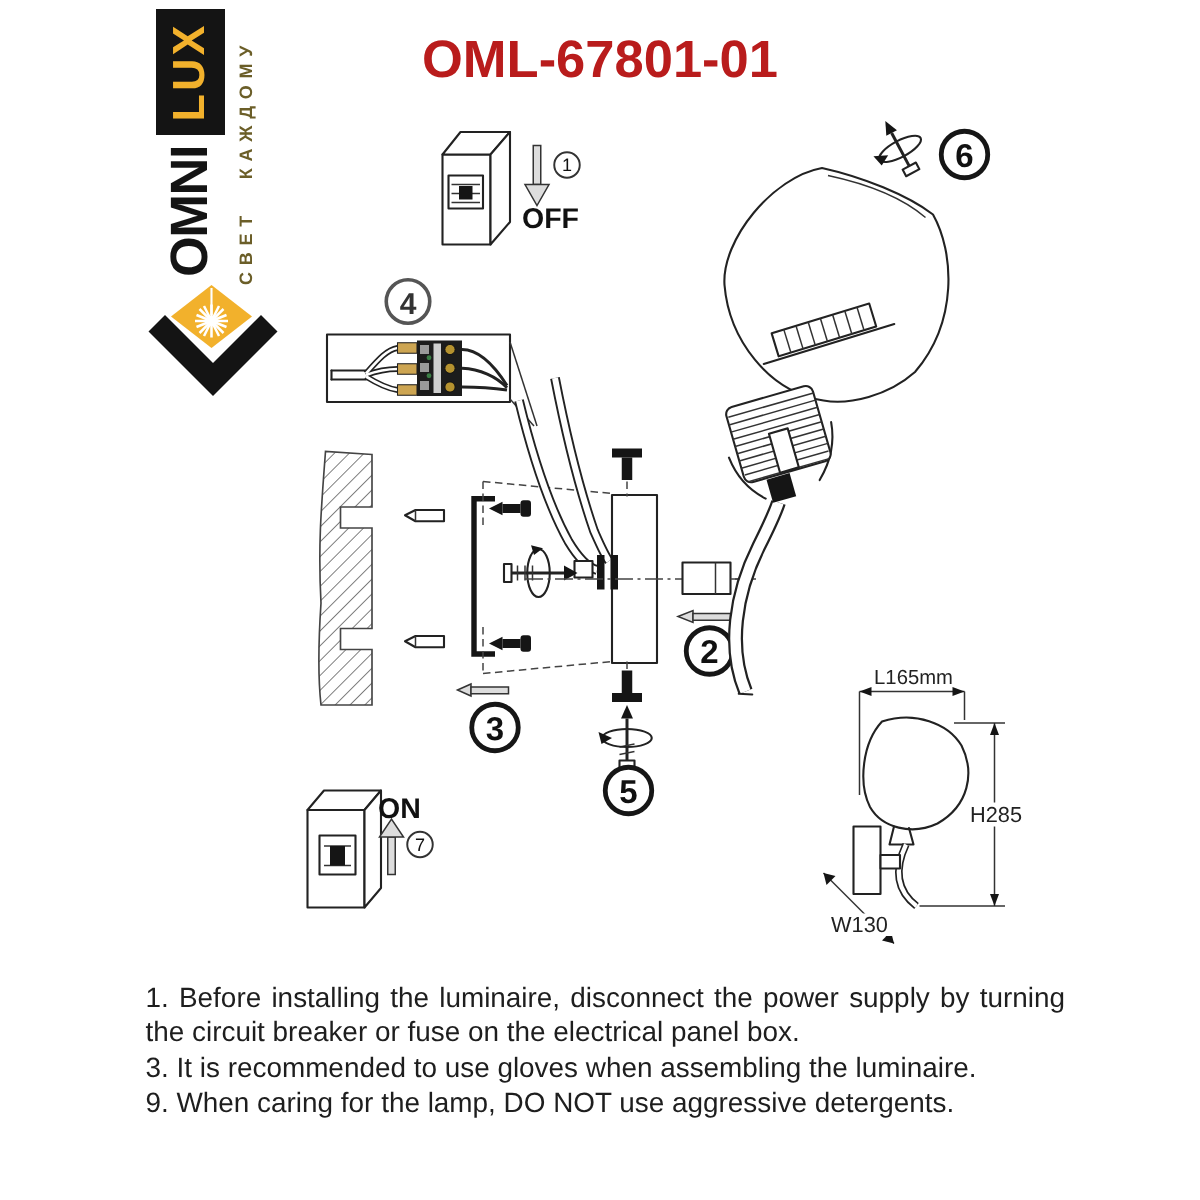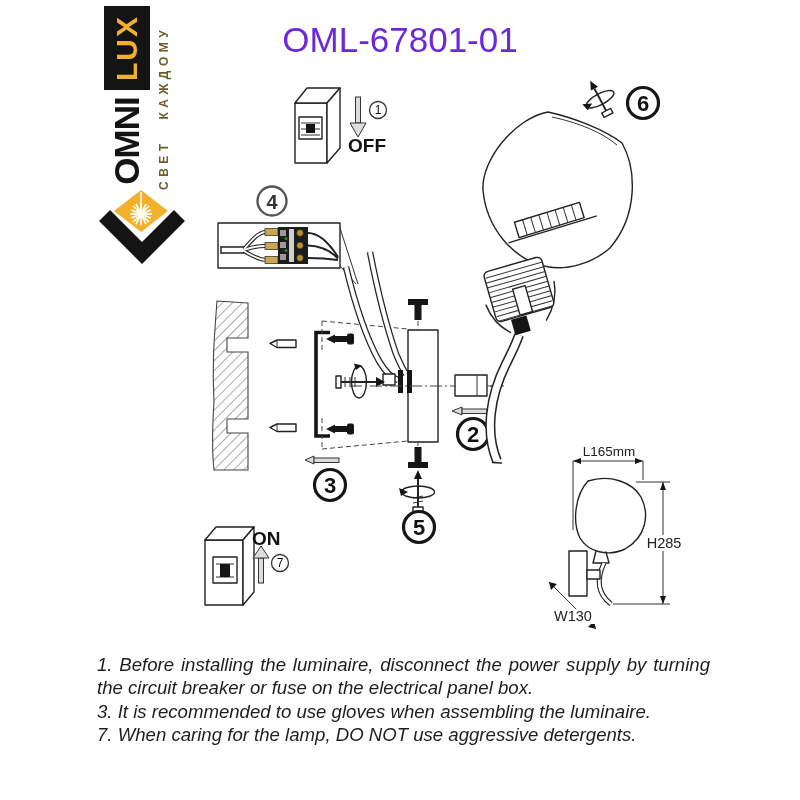--- a/index.html
+++ b/index.html
@@ -11,41 +11,41 @@
         transform:rotate(-90deg);transform-origin:0 0;text-align:center;
         font-size:30px;font-weight:bold;letter-spacing:2px;color:var(--brand-yellow);}
   #omni-txt{position:absolute;left:102px;top:192px;width:102px;height:50px;line-height:50px;
         transform:rotate(-90deg);transform-origin:0 0;text-align:center;
         font-size:35px;font-weight:bold;letter-spacing:-1px;color:#141414;}
   #tagline{position:absolute;left:155px;top:190px;width:184px;height:18px;line-height:18px;
         transform:rotate(-90deg);transform-origin:0 0;
         font-size:12px;font-weight:bold;letter-spacing:4.5px;word-spacing:12px;color:#6b5e28;}
   
   #title{position:absolute;left:200px;top:20px;width:400px;text-align:center;
-        font-size:35px;font-weight:normal;letter-spacing:0;color:#6d28d9;}
+        font-size:35px;font-weight:bold;letter-spacing:0;color:#b91c1c;}
   
   svg.art{position:absolute;left:0;top:0;}
   .s  {stroke:#222;stroke-width:1.4;fill:none;stroke-linejoin:round;stroke-linecap:round;}
   .sw {stroke:#222;stroke-width:1.4;fill:#fff;stroke-linejoin:round;}
   .thin{stroke:#333;stroke-width:1;fill:none;}
   .blk{fill:#151515;stroke:none;}
   .gray{fill:#ddd;stroke:#333;stroke-width:1;}
   .dash{stroke:#444;stroke-width:1;fill:none;stroke-dasharray:5 3;}
   .ddot{stroke:#444;stroke-width:1;fill:none;stroke-dasharray:12 3 2 3;}
   .badge{fill:#fff;stroke:#161616;stroke-width:3.2;}
   .badge4{fill:#fff;stroke:#555;stroke-width:2.4;}
   .badgeT{fill:#fff;stroke:#333;stroke-width:1.3;}
   .bt {font:bold 22px "Liberation Sans",sans-serif;fill:#111;text-anchor:middle;}
   .bts{font:12px "Liberation Sans",sans-serif;fill:#111;text-anchor:middle;}
   .lbl{font:bold 19px "Liberation Sans",sans-serif;fill:#111;}
   .dim{font:13.5px "Liberation Sans",sans-serif;fill:#222;text-anchor:middle;}
   
   #instructions{position:absolute;left:97px;top:653px;width:613px;text-align:justify;
         font-size:18.6px;line-height:1.26;color:#1e1e1e;}
-  #instructions p{margin:0;font-style:italic;}
+  #instructions p{margin:0;}
 </style>
 </head>
 <body>
 
 <div id="page">
 
   <div>
     <div id="lux-box">
       <span>LUX</span>
     </div>
@@ -335,16 +335,16 @@
       <polygon class="blk" points="549,582 551,590 557,584"></polygon>
       <polygon class="blk" points="596,629 594,621 588,627"></polygon>
       <rect x="551" y="609" width="44" height="15" fill="#fff"></rect>
       <text class="dim" x="573" y="621" style="font-size:14.5px">W130</text>
     </g>
   </svg>
 
   <div id="instructions">
     <p>1. Before installing the luminaire, disconnect the power supply by turning the circuit breaker or fuse on the electrical panel box.</p>
     <p>3. It is recommended to use gloves when assembling the luminaire.</p>
-    <p>7. When caring for the lamp, DO NOT use aggressive detergents.</p>
+    <p>9. When caring for the lamp, DO NOT use aggressive detergents.</p>
   </div>
 
 </div>
 
 </body></html>

